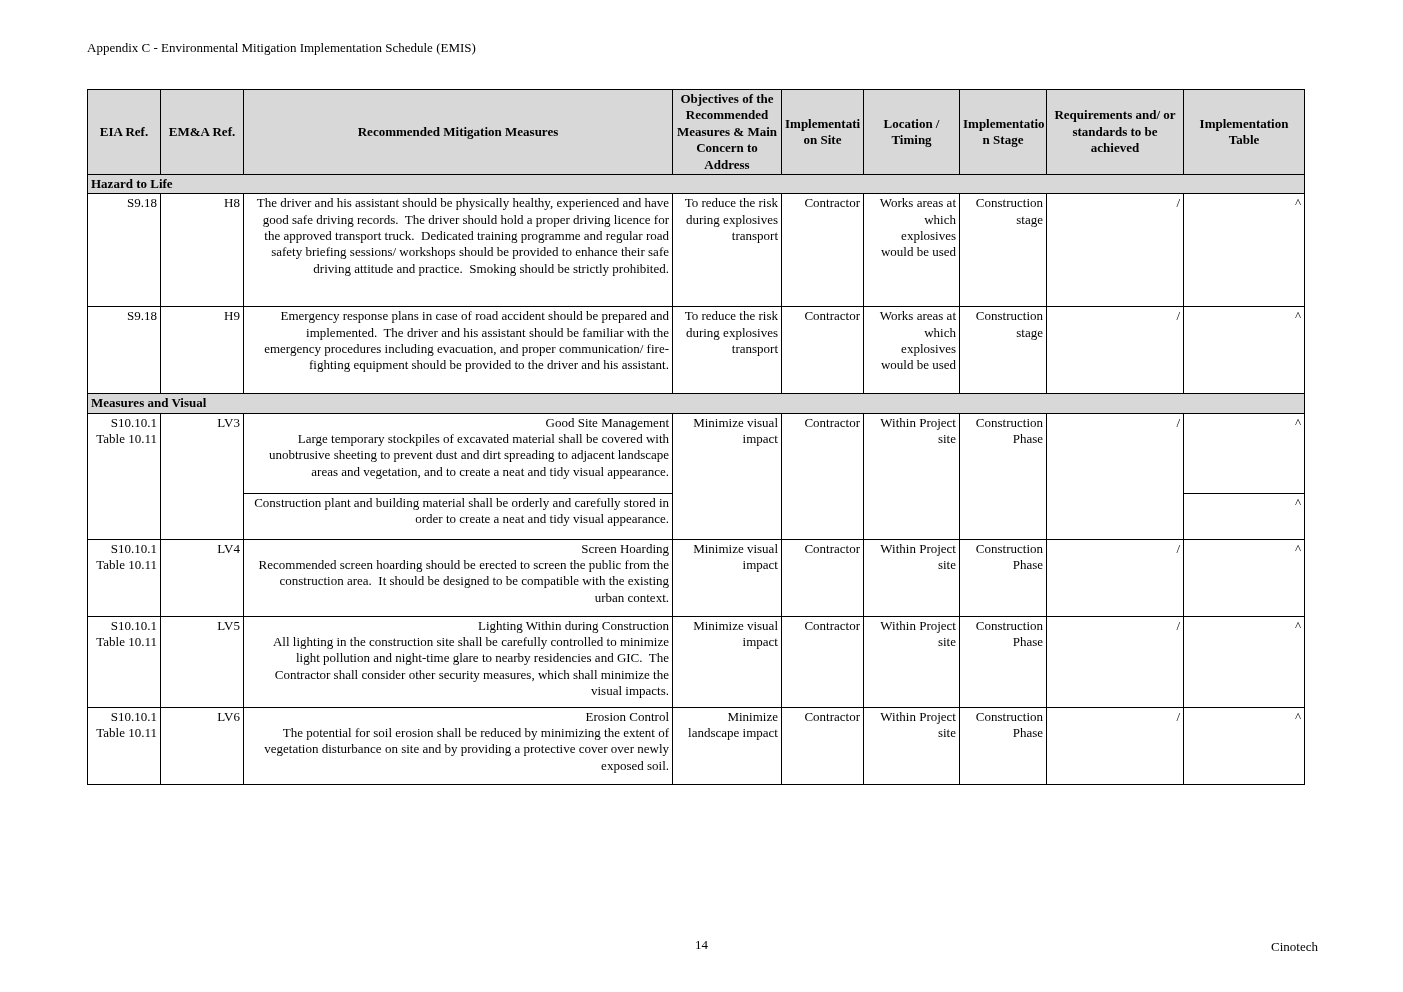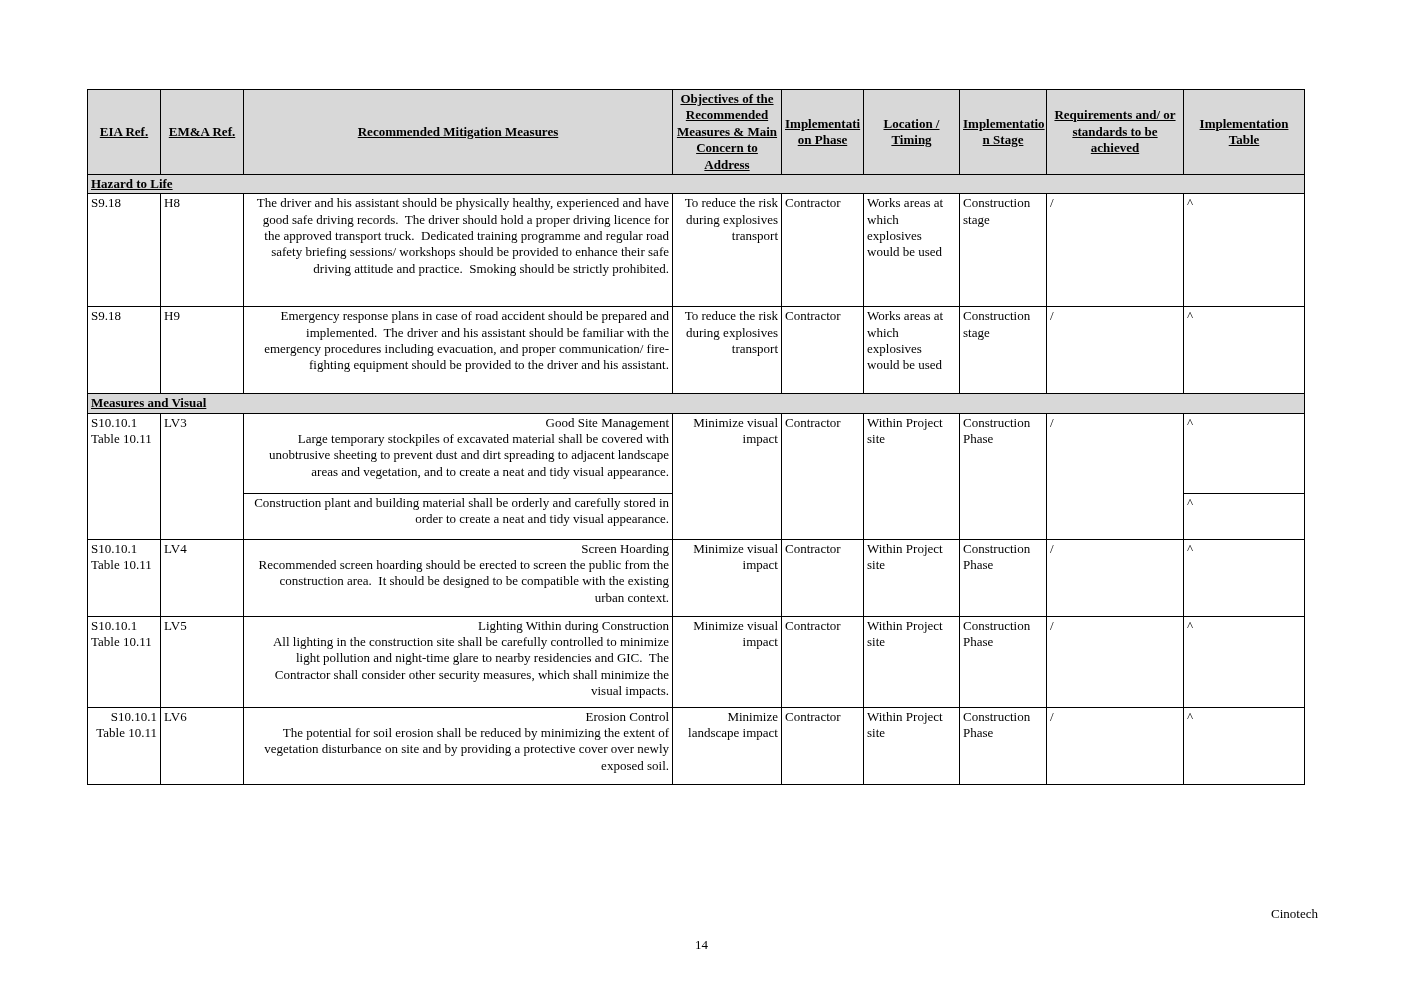--- a/index.html
+++ b/index.html
@@ -39,30 +39,28 @@
     vertical-align: top;
     white-space: pre-line;
     overflow: hidden;
     font-weight: normal;
   }
   table.emis th {
     background: var(--header-bg, #d8d8d8);
     font-weight: bold;
     text-align: center;
     vertical-align: middle;
-    text-decoration: underline;
   }
   tr.section-row td {
     background: var(--header-bg, #d8d8d8);
     font-weight: bold;
     text-align: left;
     vertical-align: middle;
-    text-decoration: underline;
-  }
-  .c-center { text-align: left; }
+  }
+  .c-center { text-align: right; }
   .c-left   { text-align: right; }
   .m-title {
     display: block;
   }
   .mtext { white-space: pre-wrap; }
   .h-header { height: 84px; }
   .h-section { height: 16px; }
   .h-h8   { height: 113px; }
   .h-h9   { height: 87px; }
   .h-lv3a { height: 80px; }
@@ -74,30 +72,31 @@
     position: absolute;
     left: 0;
     width: 1403px;
     top: 937px;
     text-align: center;
     font-size: 13px;
   }
   .footer-publisher {
     position: absolute;
     right: 85px;
-    top: 906px;
+    top: 939px;
     font-size: 13px;
     text-align: center;
   }
 </style>
 </head>
 <body>
 
 <div class="sheet">
 
+  <div class="appendix-title">Appendix C - Environmental Mitigation Implementation Schedule (EMIS)</div>
 
   <table class="emis">
     <colgroup>
       <col style="width:73px">
         <col style="width:83px">
         <col style="width:429px">
         <col style="width:109px">
         <col style="width:82px">
         <col style="width:96px">
         <col style="width:87px">
@@ -108,21 +107,21 @@
       <tr class="h-header">
         <th>EIA Ref.</th>
         <th>EM&amp;A Ref.</th>
         <th>Recommended Mitigation Measures</th>
         <th>Objectives of the
 Recommended
 Measures &amp; Main
 Concern to
 Address</th>
         <th>Implementati
-on Phase</th>
+on Site</th>
         <th>Location /
 Timing</th>
         <th>Implementatio
 n Stage</th>
         <th>Requirements and/ or
 standards to be
 achieved</th>
         <th>Implementation
 Table</th>
       </tr>

